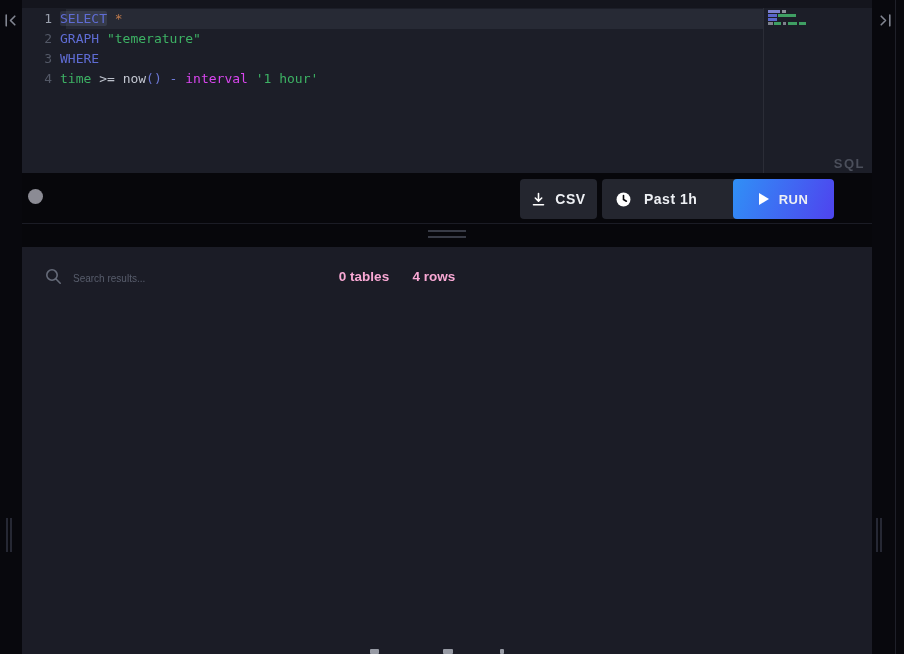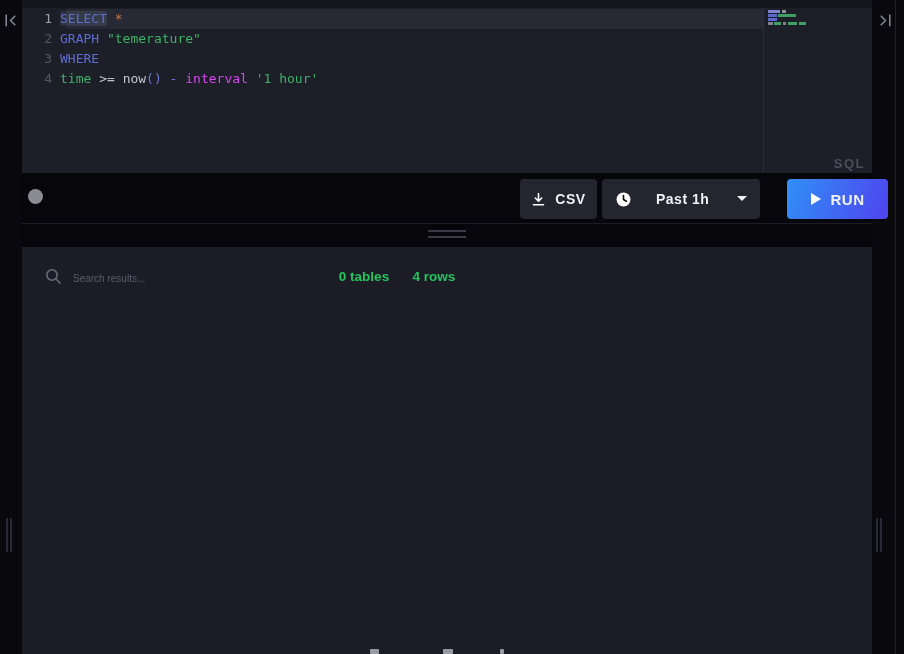--- a/index.html
+++ b/index.html
@@ -50,39 +50,39 @@
   .lang-label{position:absolute;right:7px;bottom:2px;color:#4b4f5b;font-family:"Liberation Sans",sans-serif;
               font-weight:bold;font-size:13px;letter-spacing:1.5px;}
 
   
   .toolbar{position:absolute;left:0;top:173px;width:850px;height:50px;background:#07070b;}
   .status-dot{position:absolute;left:6px;top:16px;width:15px;height:15px;border-radius:50%;background:#8b8b94;}
   .btn{position:absolute;top:6px;height:40px;border:none;border-radius:4px;display:flex;align-items:center;
        color:#eef0f4;font-weight:bold;font-size:14px;letter-spacing:.5px;
        font-family:"Liberation Sans",sans-serif;cursor:pointer;padding:0;}
   .btn-csv{left:498px;width:77px;background:#24262f;justify-content:center;gap:9px;}
-  .btn-time{left:580px;width:158px;background:#24262f;justify-content:flex-start;padding-left:14px;gap:25px;}
-  .btn-run{left:765px;width:101px;background:linear-gradient(110deg,#3090f6 0%,#4d47ef 95%);
-           justify-content:center;gap:10px;font-size:15px;}
+  .btn-time{left:580px;width:158px;background:#24262f;justify-content:flex-start;padding-left:14px;gap:13px;}
+  .btn-run{left:711px;width:101px;background:linear-gradient(110deg,#3090f6 0%,#4d47ef 95%);
+           justify-content:center;gap:10px;font-size:13px;}
   .chevron-down{position:absolute;right:13px;top:17px;width:0;height:0;
                 border-left:5px solid transparent;border-right:5px solid transparent;border-top:5px solid #eef0f4;}
   .play-tri{width:0;height:0;border-left:10px solid #fff;border-top:6px solid transparent;border-bottom:6px solid transparent;}
 
   
   .splitter{position:absolute;left:0;top:223px;width:850px;height:24px;background:#07070b;border-top:1px solid #1b1c25;box-sizing:border-box;}
   .h-handle{position:absolute;left:406px;top:6px;width:38px;cursor:row-resize;}
   .h-handle i{display:block;width:38px;height:2px;background:#383b46;margin-bottom:4px;}
 
   
   .results-header{position:absolute;left:0;top:247px;width:850px;height:58px;background:#1b1c26;}
   .search-icon{position:absolute;left:23px;top:21px;line-height:0;}
   .search-input{position:absolute;left:49px;top:17px;width:230px;height:26px;background:transparent;border:none;outline:none;
                 color:#c7cad2;font-size:10px;font-family:"Liberation Sans",sans-serif;}
   .search-input::placeholder{color:#585d6c;opacity:1;}
-  .count{position:absolute;top:22px;width:84px;text-align:center;color:#22c55e;font-weight:bold;font-size:13.5px;}
+  .count{position:absolute;top:22px;width:84px;text-align:center;color:#f9a8d4;font-weight:bold;font-size:13.5px;}
   .count-tables{left:300px;} .count-rows{left:370px;}
   .view-toggle{position:absolute;left:683px;top:10px;height:39px;display:flex;border-radius:4px;overflow:hidden;}
   .view-toggle button{border:none;height:39px;font-family:"Liberation Sans",sans-serif;font-weight:bold;
                       font-size:13px;letter-spacing:.8px;cursor:pointer;padding:0;}
   .tab-table{width:70px;background:#169af0;color:#ffffff;}
   .tab-graph{width:76px;background:#282b34;color:#858a96;}
   .results-body{position:absolute;left:0;top:305px;width:850px;height:349px;background:#1b1c26;}
   .fragment{position:absolute;bottom:0;height:5px;background:#979aa4;border-radius:1px;}
   .frag-1{left:348px;width:9px;} .frag-2{left:421px;width:10px;} .frag-3{left:478px;width:4px;}
 </style>

